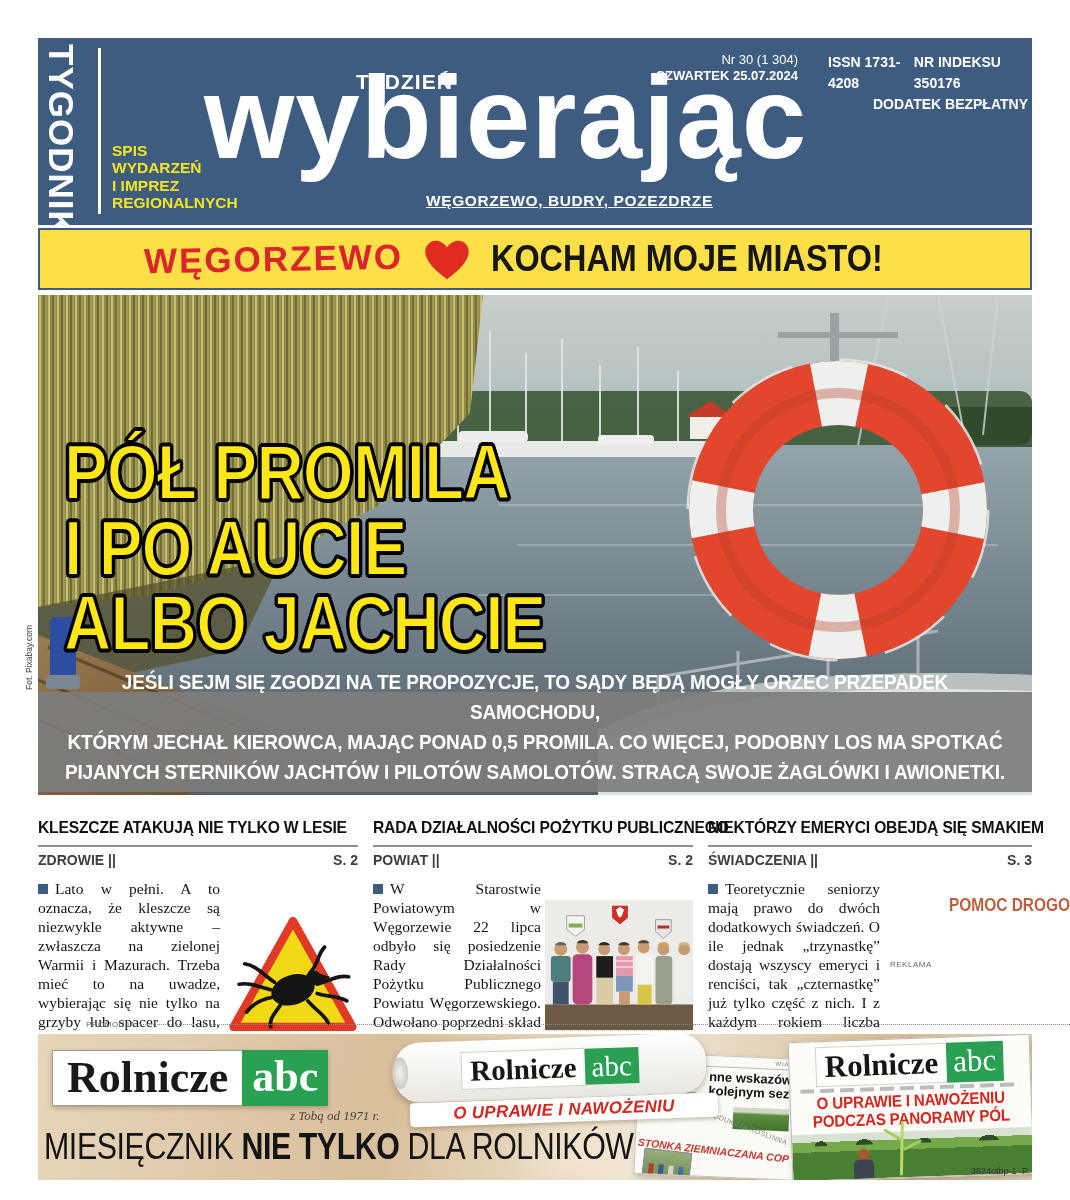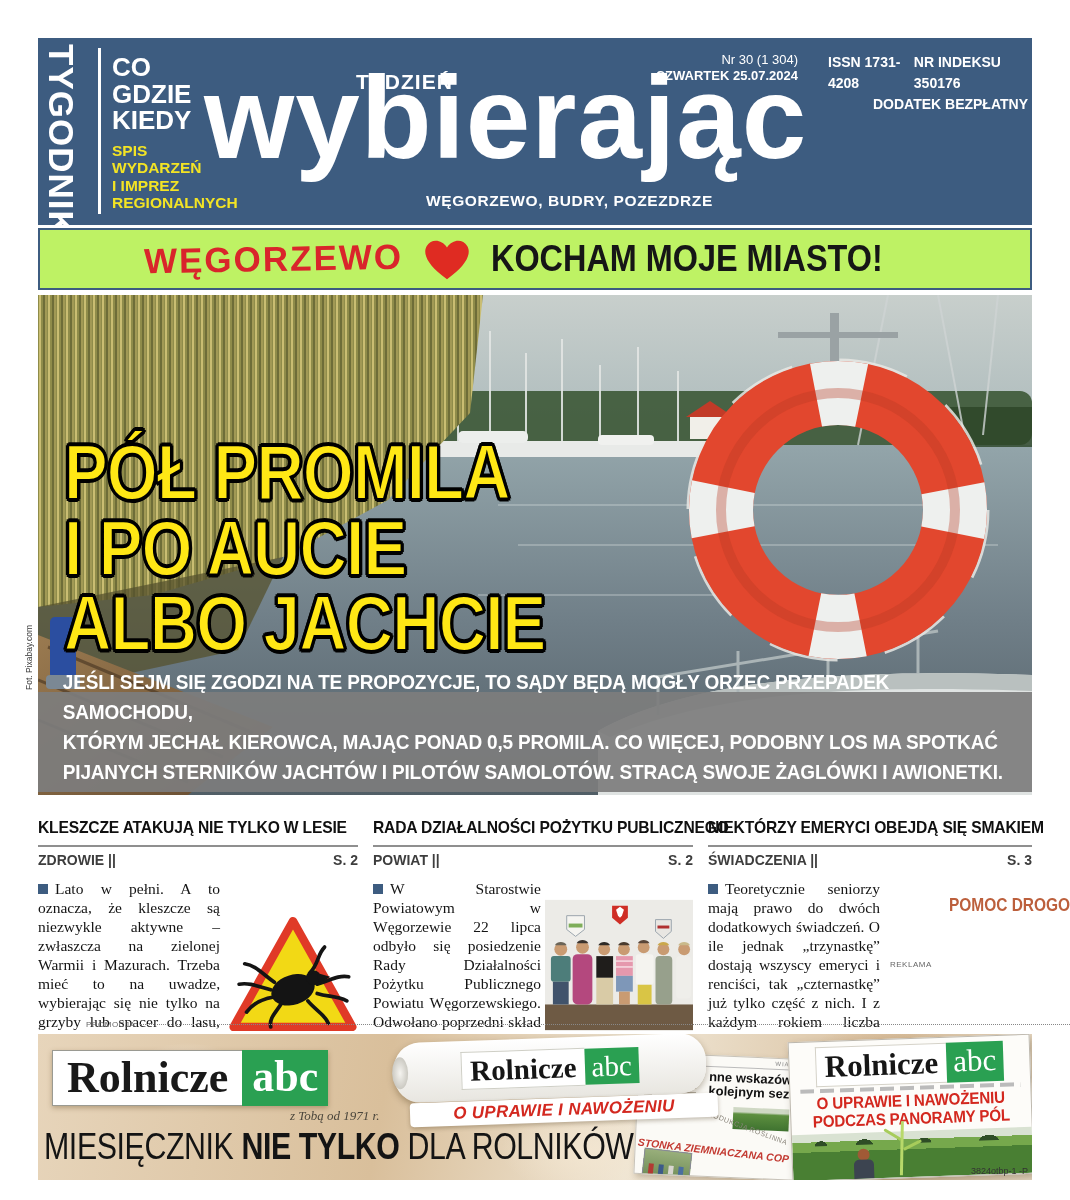--- a/index.html
+++ b/index.html
@@ -14,38 +14,38 @@
   .cgk{position:absolute;left:74px;top:16px;color:#fff;font-weight:800;font-size:26px;line-height:1.02;}
   .spis{position:absolute;left:74px;top:104px;color:#f3e424;font-weight:800;font-size:15.5px;line-height:1.12;}
   .issue{position:absolute;left:590px;top:14px;width:170px;text-align:right;color:#fff;font-size:13px;line-height:1.25;}
   .issue .b{font-weight:800;}
   .issn{position:absolute;left:790px;top:14px;width:200px;color:#fff;font-size:14px;font-weight:600;line-height:1.5;}
   .issn .row1{display:flex;justify-content:space-between;}
   .issn .row2{text-align:right;}
   .mast-top{position:absolute;left:318px;top:32px;color:#fff;font-weight:800;font-size:21px;letter-spacing:1px;}
   .mast{position:absolute;left:166px;top:22px;color:#fff;font-weight:800;font-size:116px;
         letter-spacing:1px;line-height:1;}
-  .mast-sub{position:absolute;left:388px;top:154px;color:#fff;font-weight:700;font-size:15.5px;letter-spacing:.6px;}
-
-  
-  .band{position:absolute;left:38px;top:228px;width:994px;height:62px;background:#bef264;
+  .mast-sub{position:absolute;left:388px;top:154px;color:#fff;font-weight:700;font-size:15.5px;letter-spacing:.6px;text-decoration:underline;}
+
+  
+  .band{position:absolute;left:38px;top:228px;width:994px;height:62px;background:#fde047;
         border:2px solid #3d5c80;box-sizing:border-box;display:flex;align-items:center;justify-content:center;gap:18px;}
   .band-city{color:#d9252b;font-weight:800;font-size:35px;letter-spacing:2px;transform:rotate(-1deg);}
   .band-motto{color:#161616;font-weight:800;font-size:36px;letter-spacing:0px;transform:scaleX(.9);transform-origin:left center;}
 
   
   .hero{position:absolute;left:38px;top:295px;width:994px;height:500px;overflow:hidden;}
   .hero svg{position:absolute;left:0;top:0;}
   .headline{position:absolute;left:26px;top:140px;}
   .headline .hl{display:block;font-weight:900;font-size:78px;line-height:.97;color:#ffe715;
      transform:scaleX(.84);transform-origin:left top;letter-spacing:-1px;
      -webkit-text-stroke:2px #000;
      text-shadow:3px 0 0 #000,-3px 0 0 #000,0 3px 0 #000,0 -3px 0 #000,2px 2px 0 #000,-2px 2px 0 #000,2px -2px 0 #000,-2px -2px 0 #000;}
   .lead{position:absolute;left:0;bottom:3px;width:994px;height:100px;background:rgba(125,125,125,.92);
-        display:flex;flex-direction:column;justify-content:center;}
+        display:flex;flex-direction:column;justify-content:center;text-align:center;}
   .lead div{color:#fff;font-weight:800;font-size:20px;line-height:1.5;letter-spacing:-.2px;transform:scaleX(.95);}
   .credit{position:absolute;left:24px;top:690px;transform:rotate(-90deg);transform-origin:0 0;
           font-size:8.5px;color:#3a3a3a;white-space:nowrap;}
 
   
   .stories{position:absolute;left:38px;top:818px;width:994px;display:flex;gap:15px;}
   .story{width:320px;box-sizing:border-box;}
   .story.s3{width:324px;}
   .s-head{font-weight:800;font-size:17px;color:#101010;white-space:nowrap;transform:scaleX(.92);
           transform-origin:left center;letter-spacing:-.2px;}
@@ -144,25 +144,20 @@
   .heart{width:52px;height:48px;flex:0 0 auto;}
 </style>
 </head>
 <body>
 
 <div class="page">
 
   <div class="header">
     <div class="tygodnik">TYGODNIK</div>
     <div class="vrule"></div>
-    <div class="cgk">
-      <div>CO</div>
-      <div>GDZIE</div>
-      <div>KIEDY</div>
-    </div>
     <div class="spis">
       <div>SPIS</div>
       <div>WYDARZEŃ</div>
       <div>I IMPREZ</div>
       <div>REGIONALNYCH</div>
     </div>
     <div class="issue">
       <div>Nr 30 (1 304)</div>
       <div class="b">CZWARTEK 25.07.2024</div>
     </div>

